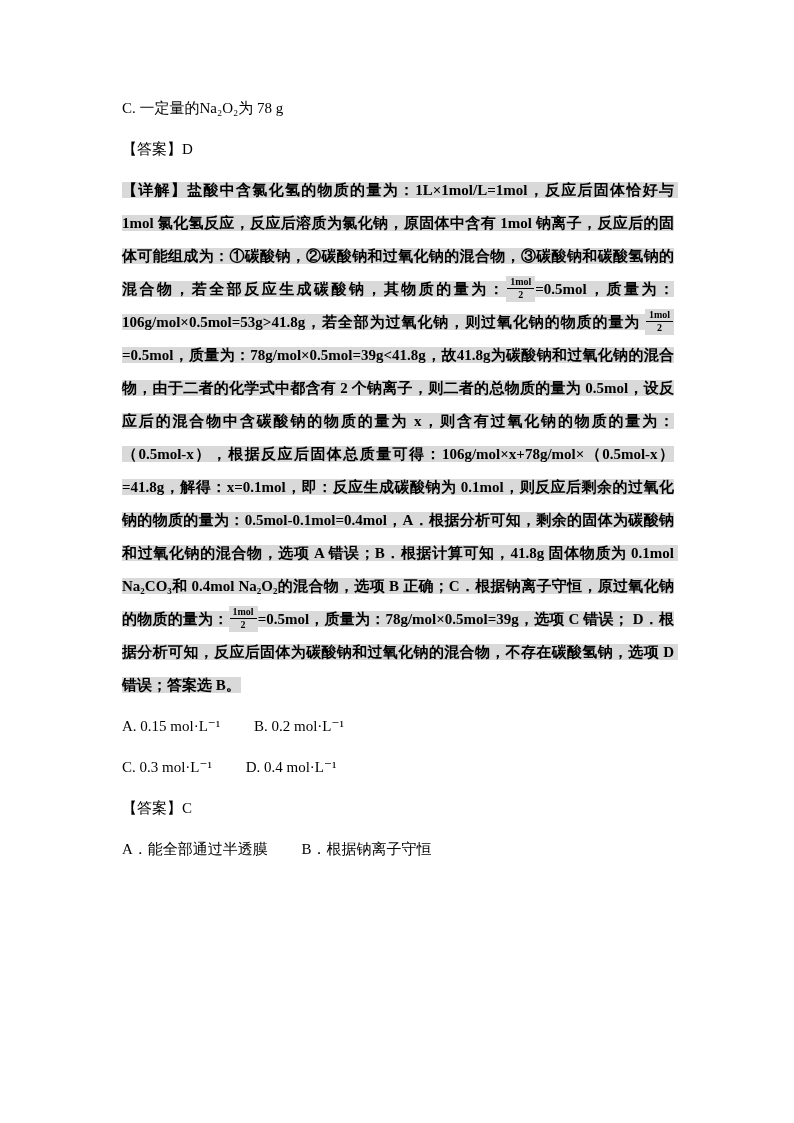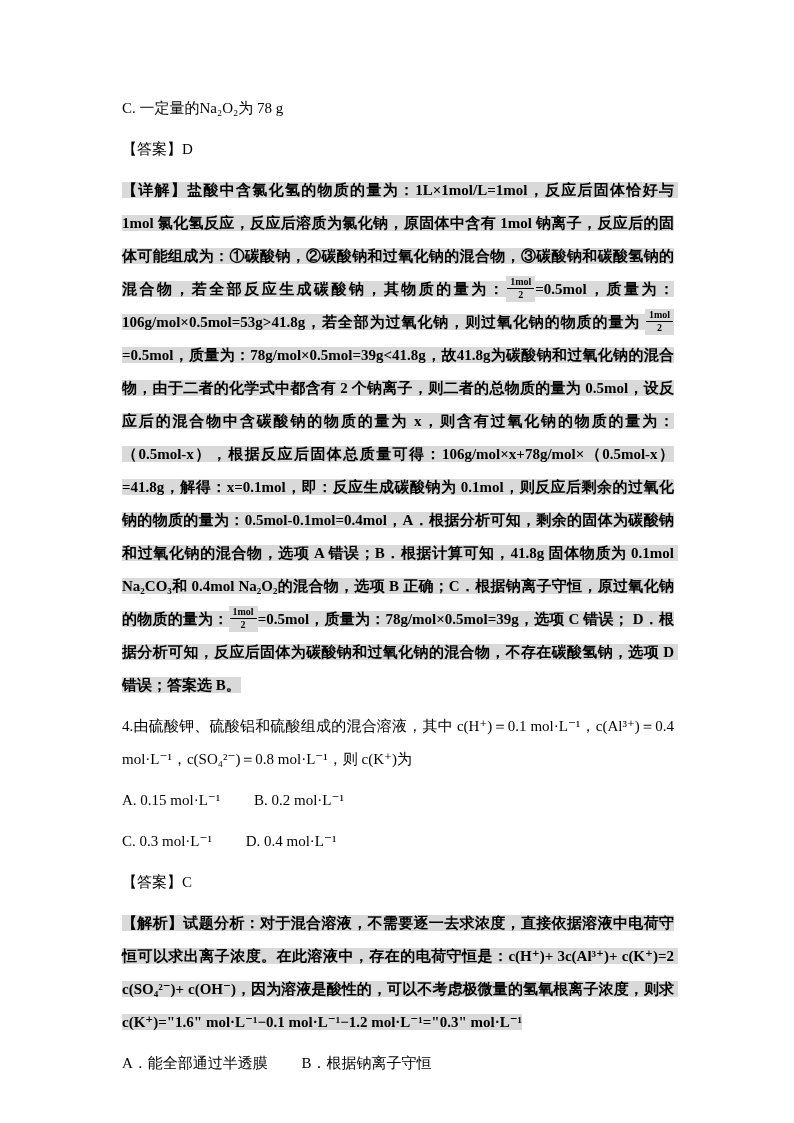--- a/index.html
+++ b/index.html
@@ -40,20 +40,18 @@
   .frac .den { display: block; }
 </style>
 </head>
 <body>
 
 <div class="page">
   <div class="content" id="content">
       <p class="para"><span>C. 一定量的Na₂O₂为 78 g</span></p>
       <p class="para"><span>【答案】D</span></p>
       <p class="para"><span class="hl">【详解】盐酸中含氯化氢的物质的量为：1L×1mol/L=1mol，反应后固体恰好与 1mol 氯化氢反应，反应后溶质为氯化钠，原固体中含有 1mol 钠离子，反应后的固体可能组成为：①碳酸钠，②碳酸钠和过氧化钠的混合物，③碳酸钠和碳酸氢钠的混合物，若全部反应生成碳酸钠，其物质的量为：</span><span class="frac hl"><span class="num">1mol</span><span class="den">2</span></span><span class="hl">=0.5mol，质量为：106g/mol×0.5mol=53g&gt;41.8g，若全部为过氧化钠，则过氧化钠的物质的量为 </span><span class="frac hl"><span class="num">1mol</span><span class="den">2</span></span><span class="hl">=0.5mol，质量为：78g/mol×0.5mol=39g&lt;41.8g，故41.8g为碳酸钠和过氧化钠的混合物，由于二者的化学式中都含有 2 个钠离子，则二者的总物质的量为 0.5mol，设反应后的混合物中含碳酸钠的物质的量为 x，则含有过氧化钠的物质的量为：（0.5mol-x），根据反应后固体总质量可得：106g/mol×x+78g/mol×（0.5mol-x）=41.8g，解得：x=0.1mol，即：反应生成碳酸钠为 0.1mol，则反应后剩余的过氧化钠的物质的量为：0.5mol-0.1mol=0.4mol，A．根据分析可知，剩余的固体为碳酸钠和过氧化钠的混合物，选项 A 错误；B．根据计算可知，41.8g 固体物质为 0.1mol Na₂CO₃和 0.4mol Na₂O₂的混合物，选项 B 正确；C．根据钠离子守恒，原过氧化钠的物质的量为：</span><span class="frac hl"><span class="num">1mol</span><span class="den">2</span></span><span class="hl">=0.5mol，质量为：78g/mol×0.5mol=39g，选项 C 错误； D．根据分析可知，反应后固体为碳酸钠和过氧化钠的混合物，不存在碳酸氢钠，选项 D 错误；答案选 B。</span></p>
-      <p class="para"><span>4.由硫酸钾、硫酸铝和硫酸组成的混合溶液，其中 c(H⁺)＝0.1 mol·L⁻¹，c(Al³⁺)＝0.4 mol·L⁻¹，c(SO₄²⁻)＝0.8 mol·L⁻¹，则 c(K⁺)为</span></p>
       <p class="para"><span>A. 0.15 mol·L⁻¹　　 B. 0.2 mol·L⁻¹</span></p>
       <p class="para"><span>C. 0.3 mol·L⁻¹　　 D. 0.4 mol·L⁻¹</span></p>
       <p class="para"><span>【答案】C</span></p>
-      <p class="para"><span class="hl">【解析】试题分析：对于混合溶液，不需要逐一去求浓度，直接依据溶液中电荷守恒可以求出离子浓度。在此溶液中，存在的电荷守恒是：c(H⁺)+ 3c(Al³⁺)+ c(K⁺)=2 c(SO₄²⁻)+ c(OH⁻)，因为溶液是酸性的，可以不考虑极微量的氢氧根离子浓度，则求 c(K⁺)="1.6" mol·L⁻¹−0.1 mol·L⁻¹−1.2 mol·L⁻¹="0.3" mol·L⁻¹</span></p>
       <p class="para"><span>A．能全部通过半透膜　　 B．根据钠离子守恒</span></p>
     </div>
 </div>
 
 </body></html>

